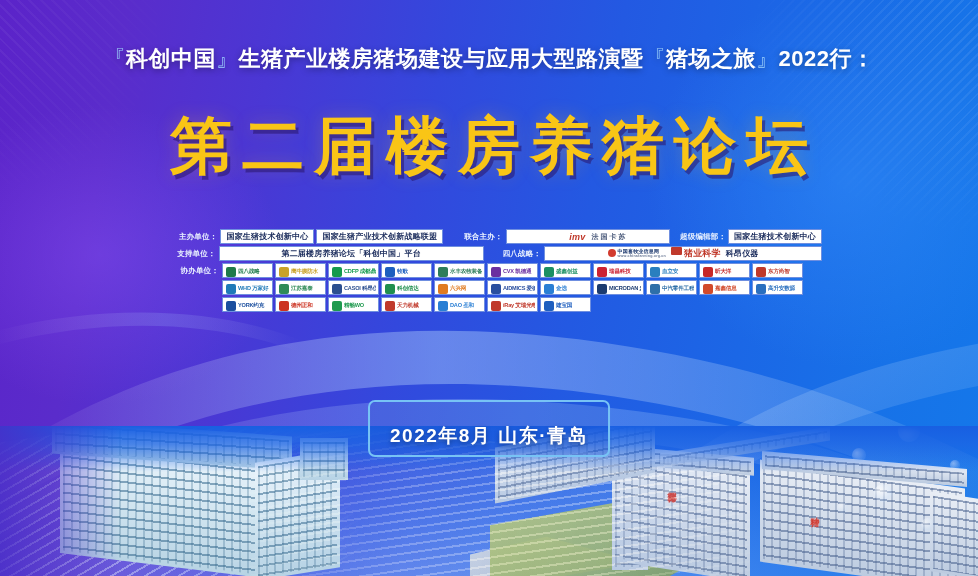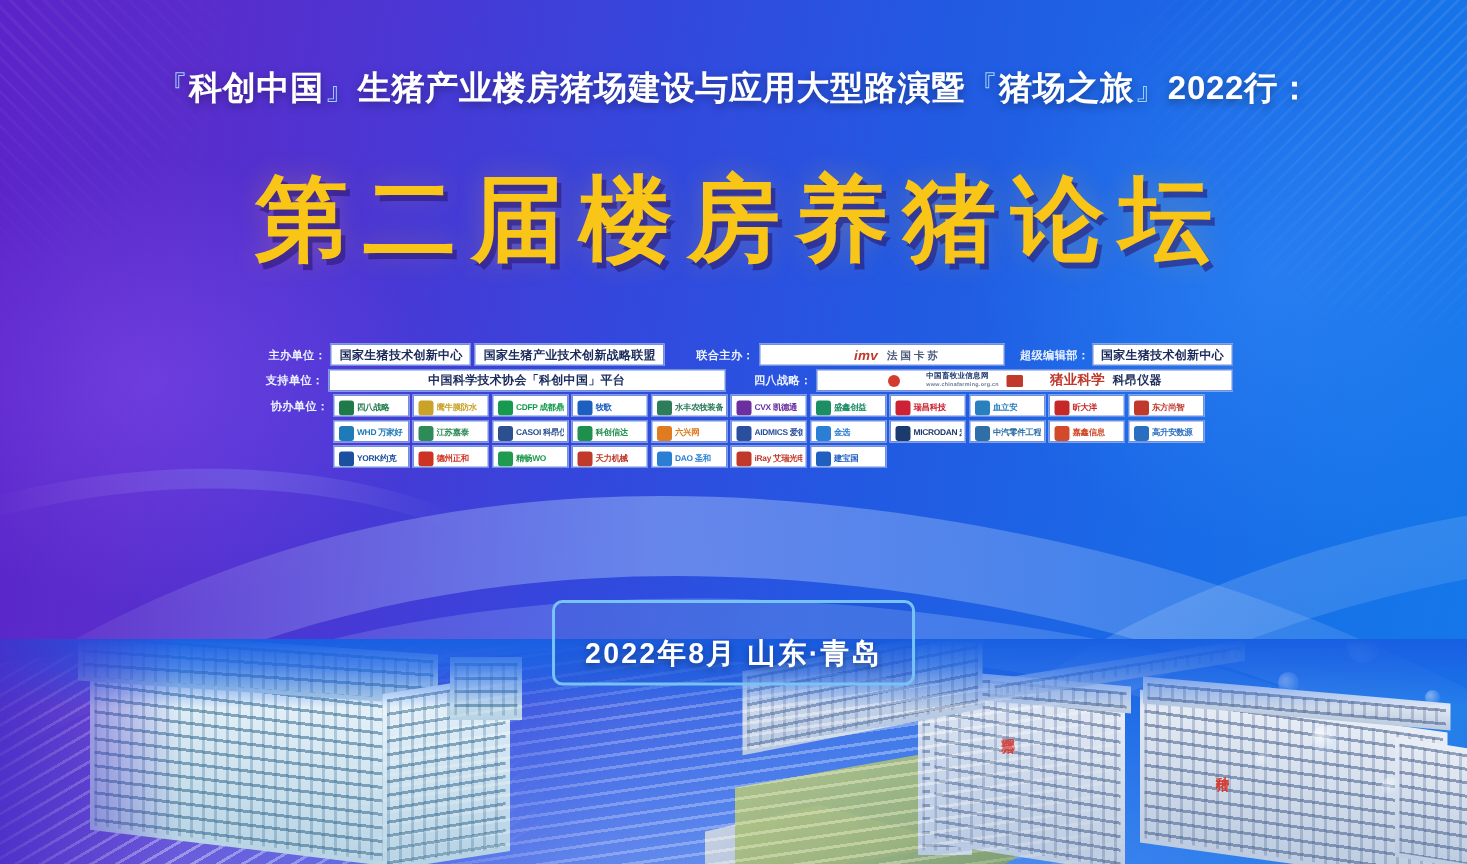--- a/index.html
+++ b/index.html
@@ -172,21 +172,21 @@
   }
 
   .logorow { display:flex; align-items:center; margin-bottom:2px; }
 
   
   .imv-cell { width:170px; }
   .imv-mark { color:#c0392b; font-weight:bold; font-size:9px; font-style:italic; margin-right:6px;margin-left:21px; }
   .imv-sub { color:#4a5a7a; font-size:7px; letter-spacing:2px; }
 
   .host-cell { width:300px; gap:5px; }
-  .host-piece { display:flex; align-items:center; gap:18px; }
+  .host-piece { display:flex; align-items:flex-start; gap:2px; }
   .host-dot { width:8px; height:8px; border-radius:50%; background:#d23b2e; }
   .host-t1 { font-size:5px; color:#1e3a6e; }
   .host-t2 { font-size:9px; color:#c0392b; font-weight:bold; }
   .host-t3 { font-size:8px; color:#1b2c5c; font-weight:bold; }
 
   
   .datepill {
     position:absolute; left:50%; transform:translateX(-50%); top:400px;
     border:2px solid #77c3f5; border-radius:7px;
     padding:21px 20px 6px; color:#ffffff; font-size:19px; font-weight:bold;
@@ -287,21 +287,21 @@
         <span class="imv-mark">imv</span>
         <span class="imv-sub">法国卡苏</span>
       </div>
 
       <div class="olabel w-lab2" style="margin-left:8px;">超级编辑部：</div>
       <div class="cell">国家生猪技术创新中心</div>
     </div>
 
     <div class="orow">
       <div class="olabel w-lab">支持单位：</div>
-      <div class="cell" style="width:286px;">中国科学技术协会「科创中国」平台</div>
+      <div class="cell" style="width:286px;">第二届楼房养猪论坛「科创中国」平台</div>
 
       <div class="olabel w-lab2" style="margin-left:14px;">四八战略：</div>
       <div class="cell host-cell">
         <span class="host-piece">
           <span class="host-dot"></span>
           <span style="display:flex;flex-direction:column;line-height:5px;">
             <span class="host-t1">中国畜牧业信息网</span>
             <span class="host-t1" style="font-size:3.6px;color:#6b7a95;">www.chinafarming.org.cn</span>
           </span>
         </span>

